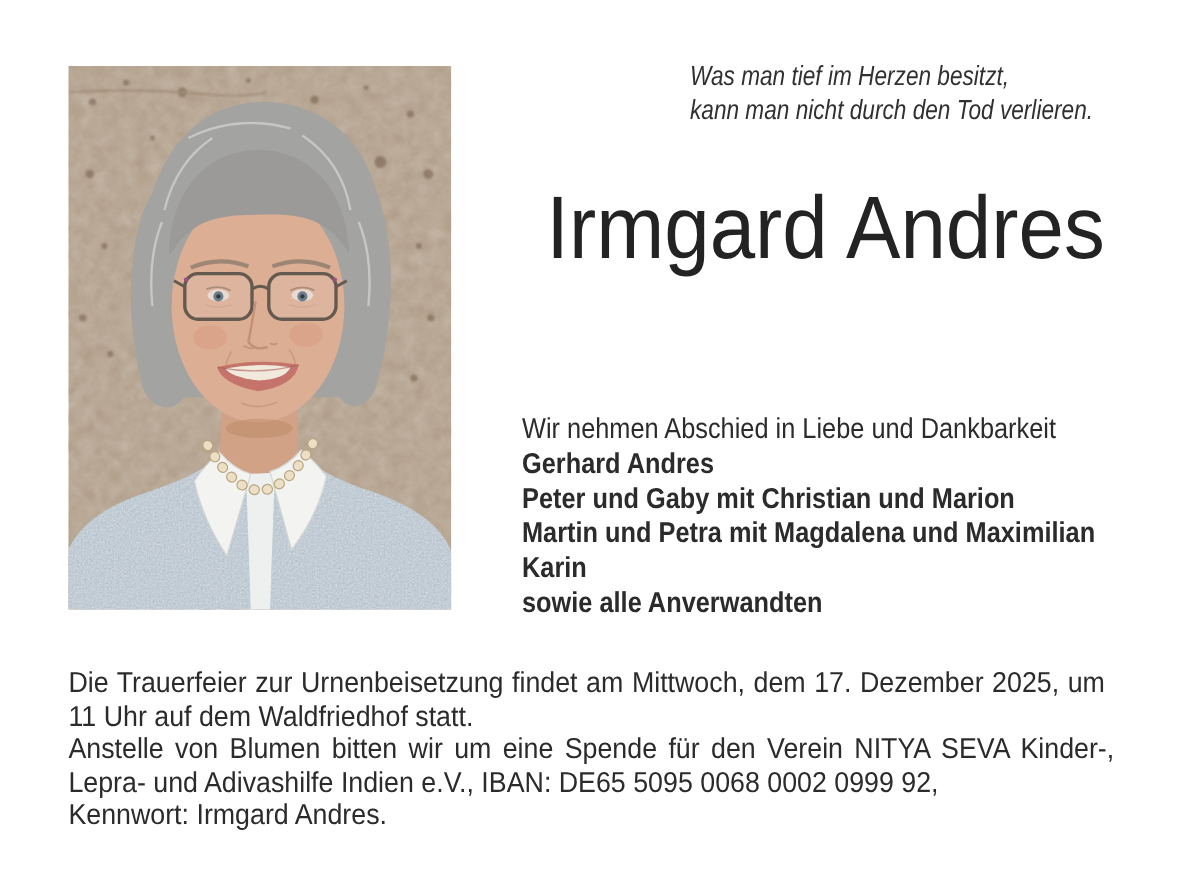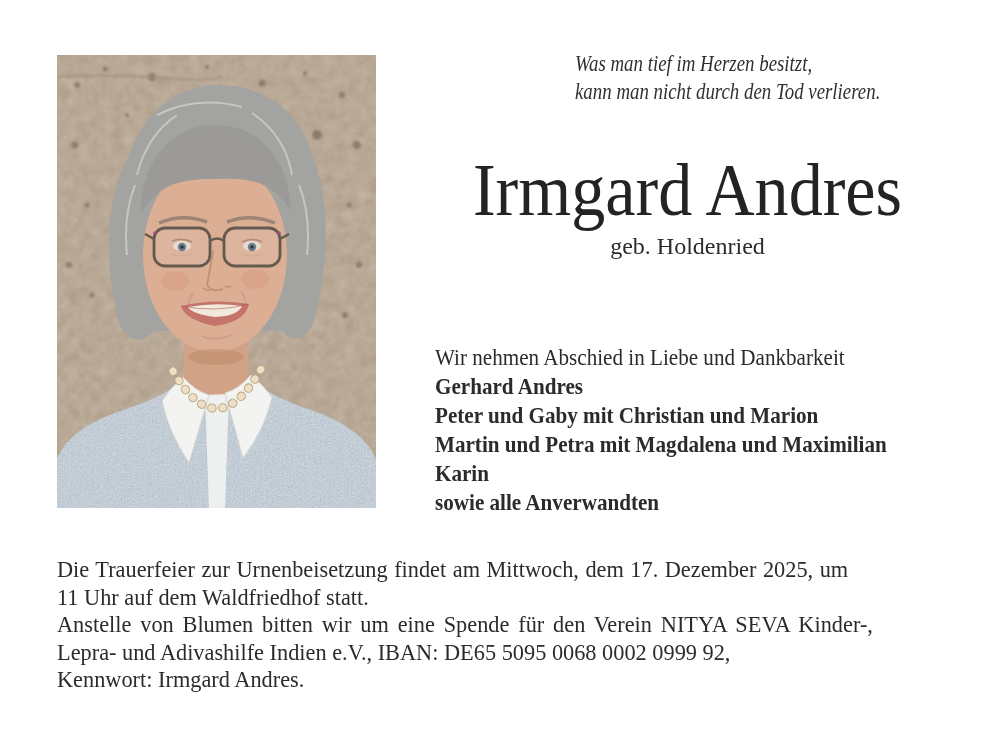--- a/index.html
+++ b/index.html
@@ -1,18 +1,18 @@
 <!DOCTYPE html>
 <html><head>
 <meta charset="utf-8">
 <style>
   html,body{margin:0;padding:0;background:#ffffff;}
   .page{
     position:relative;width:1000px;height:735px;background:#ffffff;overflow:hidden;
-    font-family:Liberation Serif, serif;color:#2b2b2b;
+    font-family:Liberation Sans, sans-serif;color:#2b2b2b;
   }
   .photo{position:absolute;left:57px;top:55px;width:319px;height:453px;display:block;}
 
   .epigraph{
     position:absolute;left:575px;top:50px;
     font-style:italic;font-size:23px;line-height:27.5px;
     transform:scaleX(0.82);transform-origin:0 0;white-space:nowrap;color:#303030;
   }
   .title{
     position:absolute;left:435px;top:153px;width:505px;text-align:center;
@@ -168,21 +168,20 @@
       <path d="M116,316 Q160,392 204,314" stroke="#ecdfc6" stroke-width="7" stroke-dasharray="0.5 10.5"></path>
     </g>
   </svg>
 
   <div class="epigraph">
     <div>Was man tief im Herzen besitzt,</div>
     <div>kann man nicht durch den Tod verlieren.</div>
   </div>
 
   <div class="title">Irmgard Andres</div>
-  <div class="maiden">geb. Holdenried</div>
 
   <div class="farewell">
     <div class="intro">Wir nehmen Abschied in Liebe und Dankbarkeit</div>
     <div class="mourner">Gerhard Andres</div>
     <div class="mourner">Peter und Gaby mit Christian und Marion</div>
     <div class="mourner">Martin und Petra mit Magdalena und Maximilian</div>
     <div class="mourner">Karin</div>
     <div class="mourner">sowie alle Anverwandten</div>
   </div>
 

